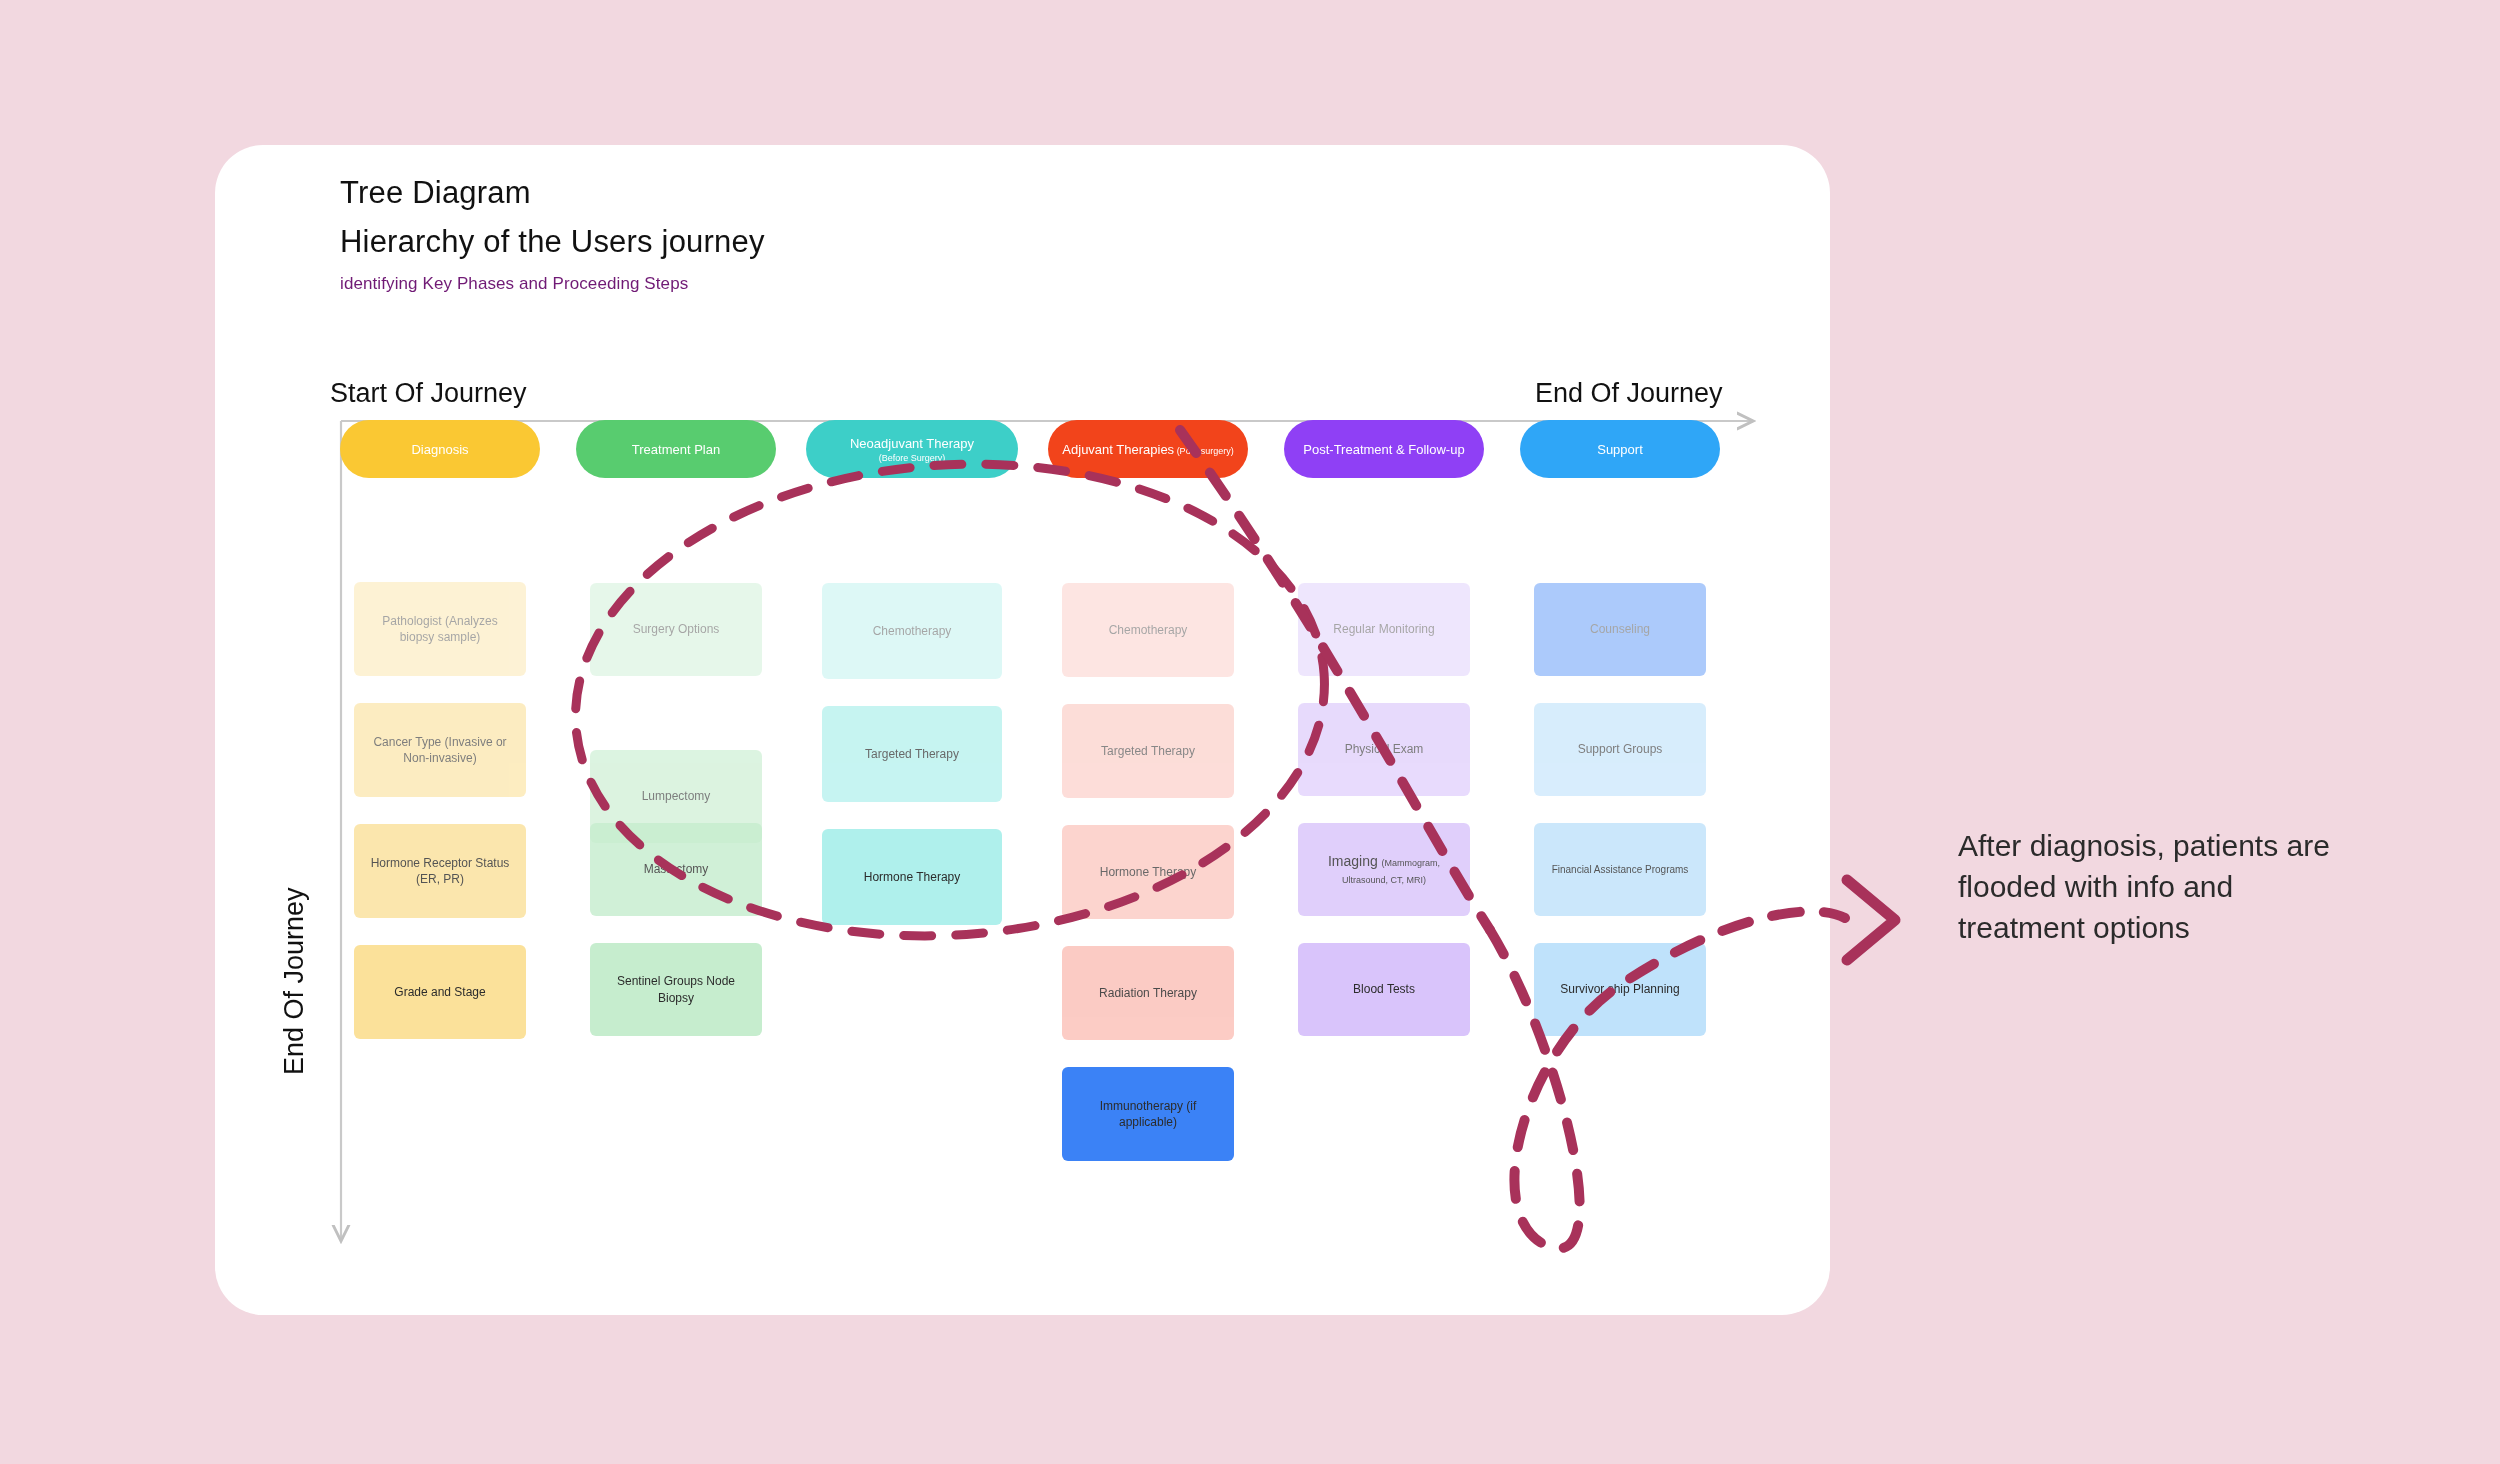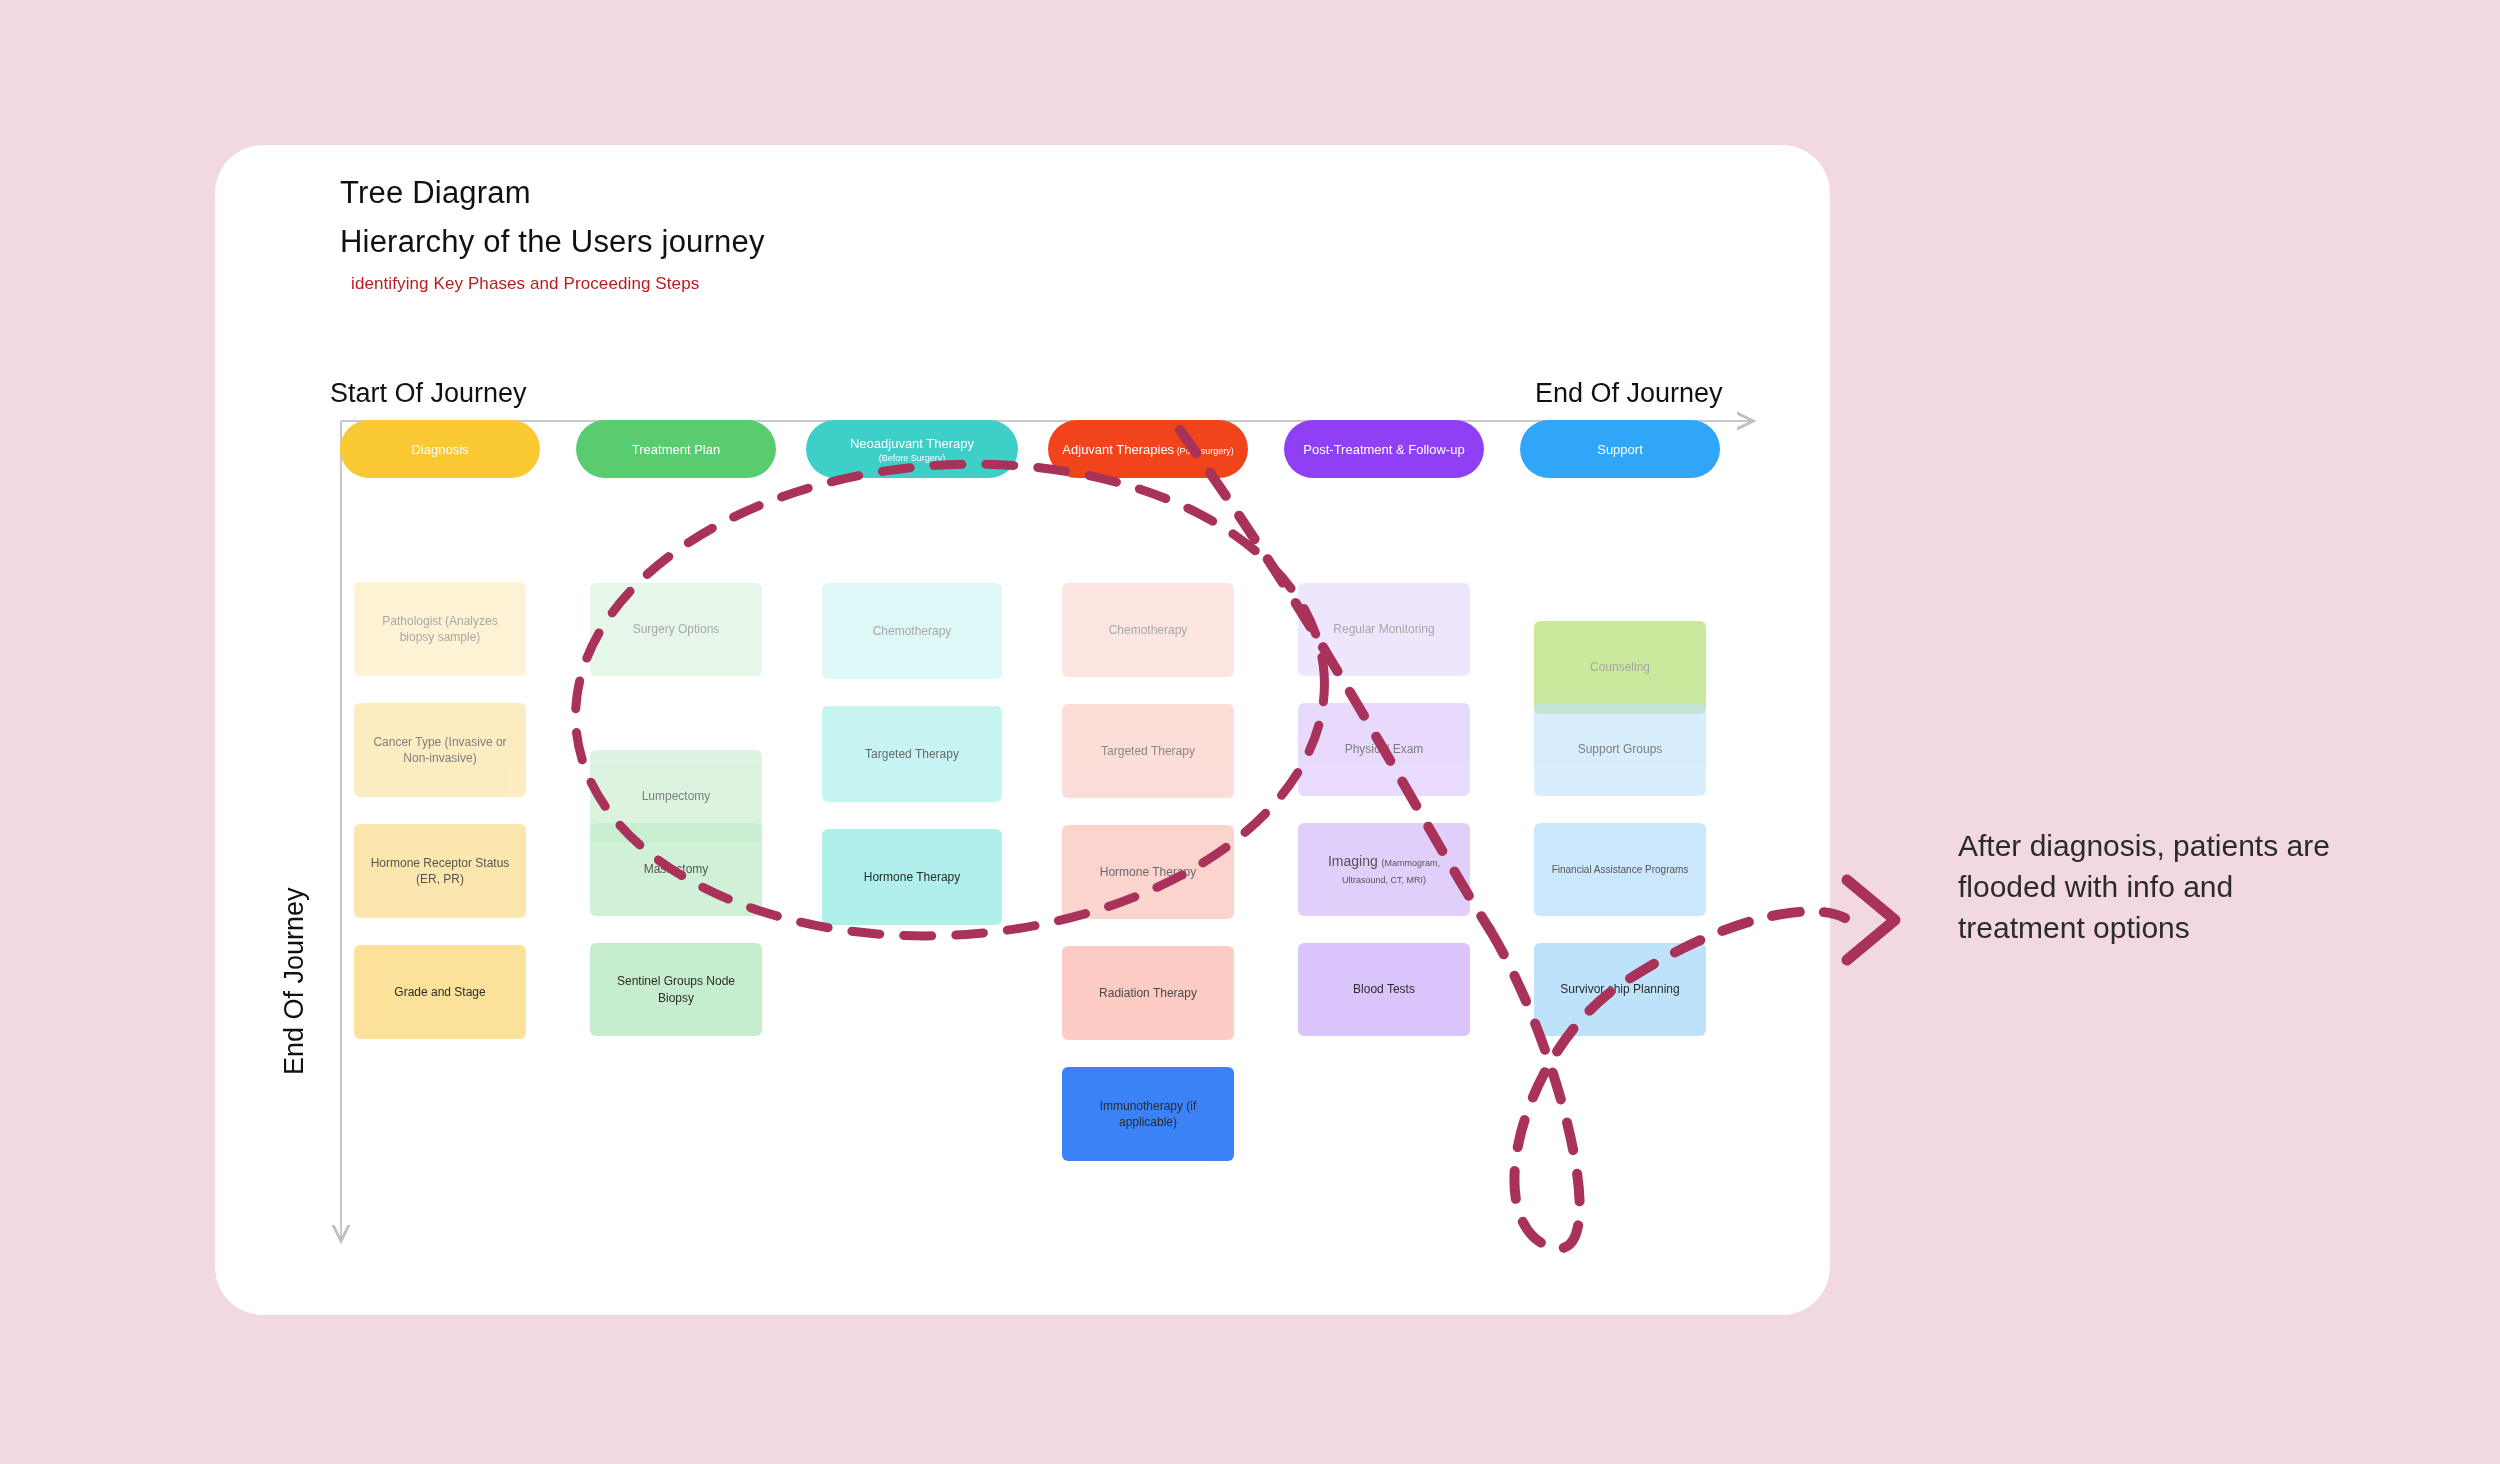--- a/index.html
+++ b/index.html
@@ -2,21 +2,21 @@
 <html><head>
 <meta charset="utf-8">
 <style>
   html,body{margin:0;padding:0;}
   body{width:2500px;height:1464px;background:#f2d8e0;font-family:"Liberation Sans",sans-serif;overflow:hidden;position:relative;}
   #canvas{position:absolute;inset:0;}
   #panel{position:absolute;left:215px;top:145px;width:1615px;height:1170px;background:#ffffff;border-radius:48px;}
   #title-block{position:absolute;left:340px;top:175px;}
   .t1{font-size:31px;color:#111;letter-spacing:.2px;margin:0 0 13px 0;}
   .t2{font-size:31px;color:#111;letter-spacing:.2px;margin:0 0 14px 0;}
-  .t3{font-size:17px;color:#b91c1c;letter-spacing:.1px;margin:11px;}
+  .t3{font-size:17px;color:#701a75;letter-spacing:.1px;margin:0;}
   #axis-h-label-start{position:absolute;left:330px;top:378px;font-size:27px;color:#111;}
   #axis-h-label-end{position:absolute;left:1535px;top:378px;font-size:27px;color:#111;}
   #axis-v-label{position:absolute;left:279px;top:1075px;font-size:27px;color:#111;
      transform:rotate(-90deg);transform-origin:0 0;white-space:nowrap;}
   #grid{position:absolute;left:340px;top:420px;}
   .col{position:absolute;top:0;width:200px;}
   .pill{height:58px;border-radius:29px;display:flex;align-items:center;justify-content:center;
         text-align:center;line-height:1.18;color:#ffffff;padding:16px 6px;box-sizing:border-box;}
   .pill .main{font-size:13px;}
   .pill .sub{font-size:9px;display:block;}
@@ -140,21 +140,21 @@
           <span><span class="lead">Imaging </span><span class="tail">(Mammogram, Ultrasound, CT, MRI)</span></span>
         </div>
         <div class="card" style="opacity: 1; background: rgb(217, 196, 251); position: absolute; left: 14px; width: 172px; height: 93px; top: 523px;">
           <span>Blood Tests</span>
         </div>
       </div>
       <div class="col" style="left: 1180px;">
         <div class="pill" style="background: rgb(47, 166, 247); position: absolute; top: 0px; width: 200px;">
           <div><span class="main">Support</span></div>
         </div>
-        <div class="card" style="opacity: 0.42; background: #84cc16; position: absolute; left: 14px; width: 172px; height: 93px; top: 163px; margin-top: 38px;">
+        <div class="card" style="opacity: 0.42; background: #3b82f6; position: absolute; left: 14px; width: 172px; height: 93px; top: 163px;">
           <span>Counseling</span>
         </div>
         <div class="card" style="opacity: 0.613; background: rgb(191, 226, 251); position: absolute; left: 14px; width: 172px; height: 93px; top: 283px;">
           <span>Support Groups</span>
         </div>
         <div class="card small" style="opacity: 0.807; background: rgb(191, 226, 251); position: absolute; left: 14px; width: 172px; height: 93px; top: 403px;">
           <span>Financial Assistance Programs</span>
         </div>
         <div class="card" style="opacity: 1; background: rgb(191, 226, 251); position: absolute; left: 14px; width: 172px; height: 93px; top: 523px;">
           <span>Survivor ship Planning</span>

